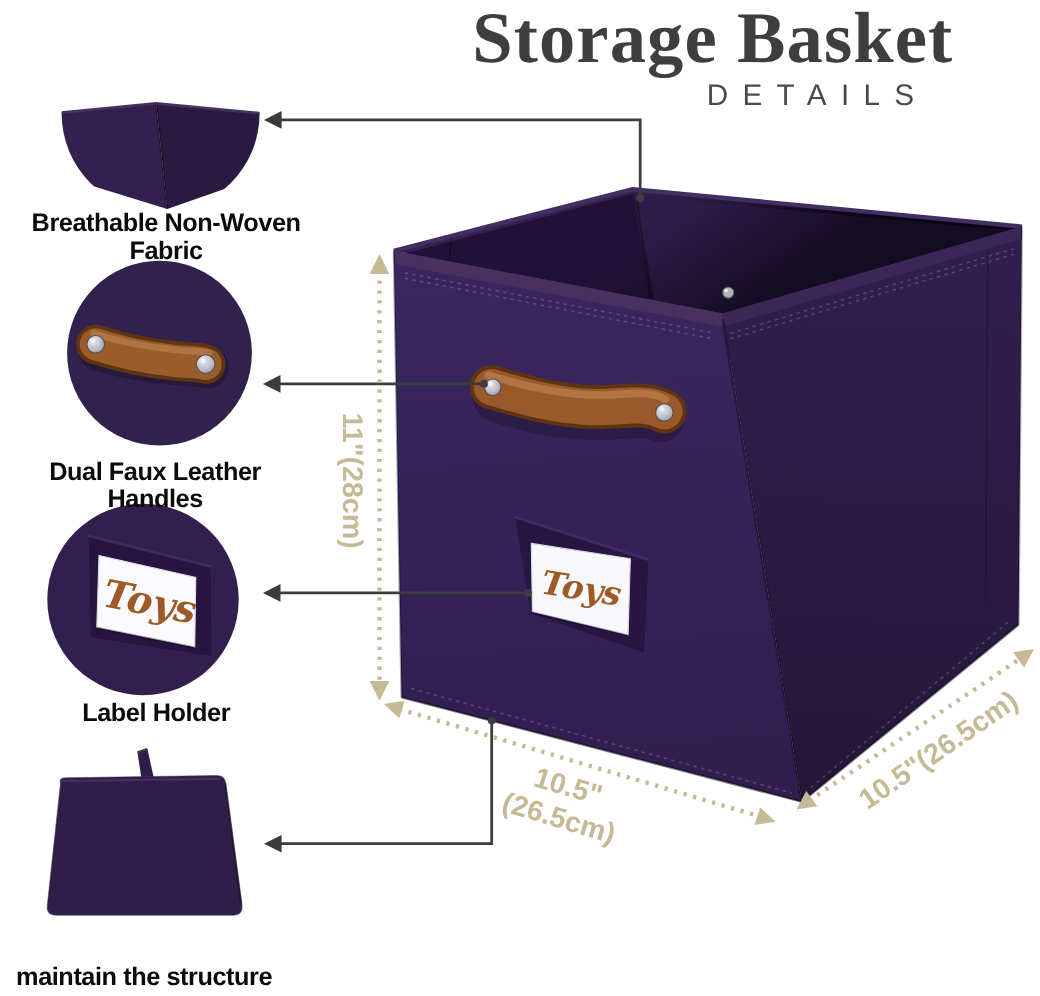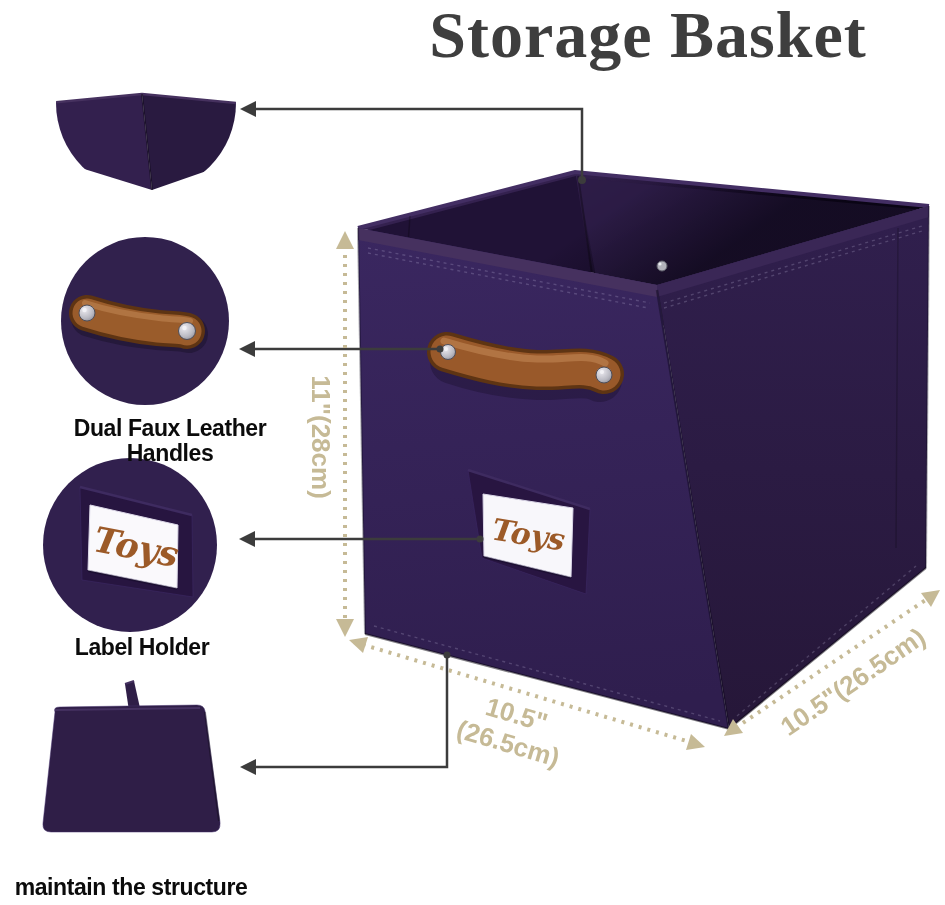--- a/index.html
+++ b/index.html
@@ -8,21 +8,21 @@
   .scene{position:absolute;left:0;top:0;width:945px;height:905px;}
   .title{position:absolute;left:348px;top:0px;width:600px;text-align:center;
          font-family:"Liberation Serif",serif;font-weight:700;font-size:66px;line-height:1.05;
          color:#3e3e3e;letter-spacing:1px;}
   .subtitle{position:absolute;left:480px;top:71px;width:364px;text-align:right;
             font-family:"Liberation Sans",sans-serif;font-weight:400;font-size:27px;
             color:#4a4a4a;letter-spacing:13px;}
   .lbl{position:absolute;font-weight:700;font-size:23px;color:#0b0b0b;text-align:center;
        letter-spacing:-0.4px;line-height:25px;}
   .lbl1{left:0;top:190px;width:302px;}
-  .lbl2{left:0;top:416px;width:282px;padding-left:29px;}
+  .lbl2{left:0;top:416px;width:282px;}
   .lbl3{left:0;top:635px;width:284px;}
   .lbl4{left:0;top:850px;width:262px;}
   .co{position:absolute;}
   .dimtxt{font-family:"Liberation Sans",sans-serif;font-weight:700;fill:#c6ba96;}
   .toys{font-family:"DejaVu Serif",serif;font-style:italic;font-weight:700;fill:#9c5a28;}
 </style>
 </head>
 <body>
 
 <div class="canvas">
@@ -193,21 +193,23 @@
 
   <svg class="co" style="left:35px;top:676px;" width="200" height="170" viewBox="0 0 200 170">
     <polygon points="90,8 99,5 105,32 94,35" fill="#2f1e47"></polygon>
     <path d="M90,8 L99,5" stroke="#453160" stroke-width="2"></path>
     <path d="M20,36 Q18,31 25,31 L162,29 Q169,29 170,35 L185,146 Q186,156 177,156 L16,156 Q7,156 8,147 Z" fill="#2f1e47" stroke="rgba(70,50,110,0.5)" stroke-width="1"></path>
     <path d="M20,34 L165,32" stroke="#463262" stroke-width="2"></path>
     <path d="M170,36 L184,145" stroke="rgba(0,0,0,0.3)" stroke-width="2"></path>
   </svg>
 
   <div class="title">Storage Basket</div>
-
+  <div class="subtitle">DETAILS</div>
+
+  <div class="lbl lbl1">Breathable Non-Woven Fabric</div>
   <div class="lbl lbl2">Dual Faux Leather Handles</div>
   <div class="lbl lbl3">Label Holder</div>
   <div class="lbl lbl4">
     <br>
     <span>maintain the structure</span>
   </div>
 
 </div>
 
 </body></html>

